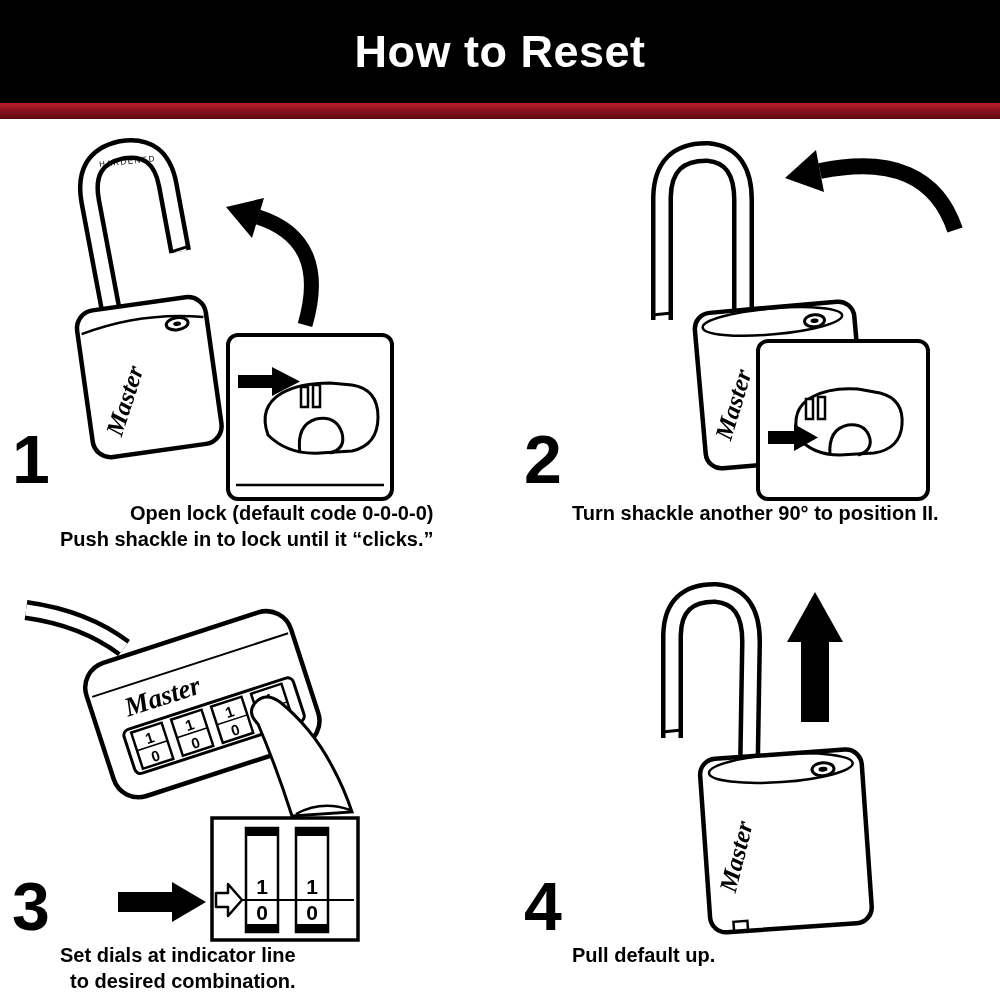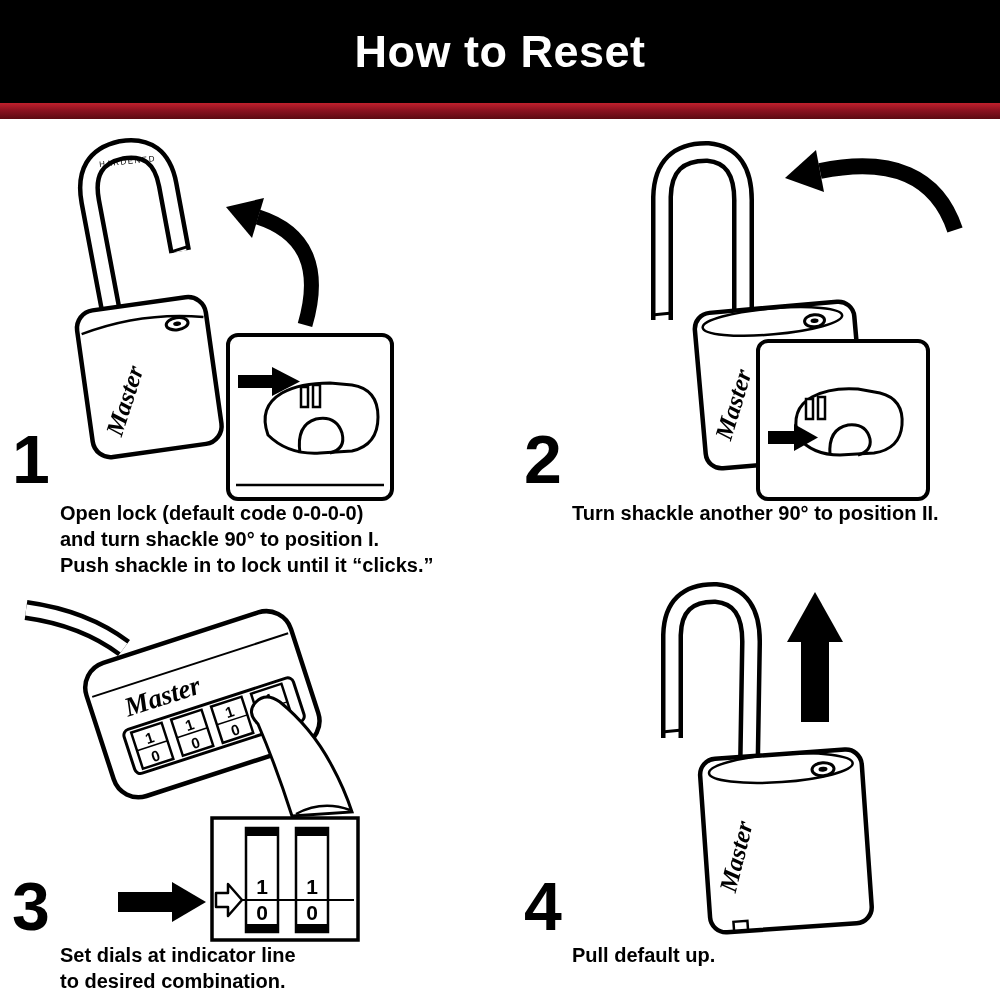--- a/index.html
+++ b/index.html
@@ -1,17 +1,17 @@
 <!DOCTYPE html>
 <html><head>
 <meta charset="utf-8">
 <style>
   html,body{margin:0;padding:0;background:#fff;}
   .page{position:relative;width:1000px;height:1000px;background:#ffffff;overflow:hidden;
-        font-family:"Liberation Sans",sans-serif;color:#000;}
+        font-family:"Liberation Sans",sans-serif;color:#000;text-align:right;}
   .header{position:absolute;left:0;top:0;width:1000px;height:103px;background:#000;
           display:flex;align-items:center;justify-content:center;}
   .header h1{margin:0;color:#fff;font-size:45px;font-weight:bold;letter-spacing:.5px;}
   .stripe{position:absolute;left:0;top:103px;width:1000px;height:16px;
           background:linear-gradient(180deg,#c0202c 0%,#8c1220 45%,#5c0a12 100%);}
   .step-number{position:absolute;font-size:68px;font-weight:bold;line-height:1;}
   .step-text{position:absolute;font-size:20px;font-weight:bold;line-height:26px;margin-left:48px;}
   svg.art{position:absolute;}
 </style>
 </head>
@@ -174,21 +174,20 @@
     </g>
   </svg>
 
   <div class="step-number" style="left:12px;top:425px">1</div>
   <div class="step-number" style="left:524px;top:425px">2</div>
   <div class="step-number" style="left:12px;top:872px">3</div>
   <div class="step-number" style="left:524px;top:872px">4</div>
 
   <div class="step-text" style="left:12px;top:500px">
     <div>Open lock (default code 0-0-0-0)</div>
-    <div>and turn shackle 90° to position I.</div>
     <div>Push shackle in to lock until it “clicks.”</div>
   </div>
   <div class="step-text" style="left:524px;top:500px">
     <div>Turn shackle another 90° to position II.</div>
   </div>
   <div class="step-text" style="left:12px;top:942px">
     <div>Set dials at indicator line</div>
     <div>to desired combination.</div>
   </div>
   <div class="step-text" style="left:524px;top:942px">

